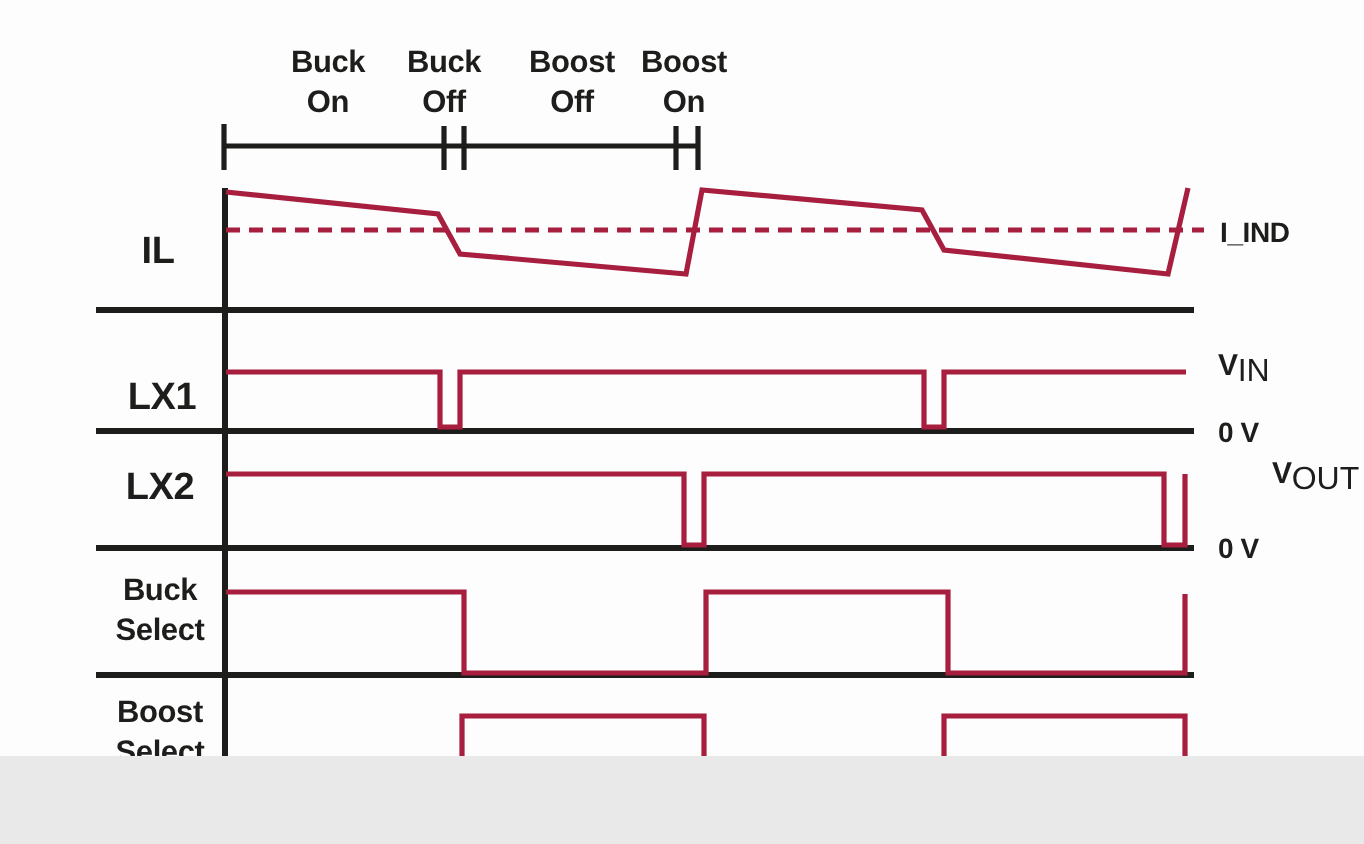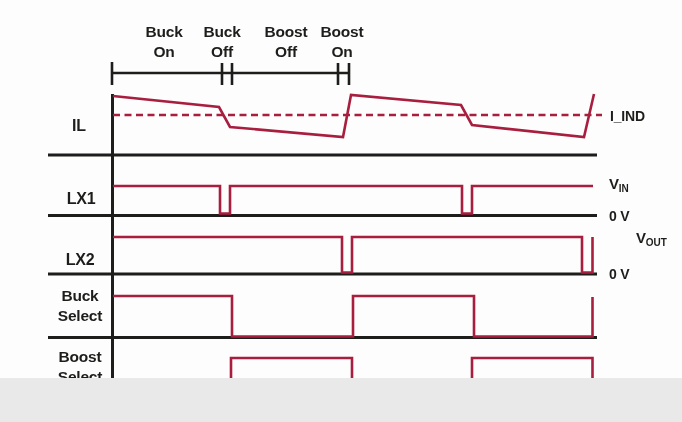--- a/index.html
+++ b/index.html
@@ -19,31 +19,31 @@
   .lbl{
     position:absolute;color:var(--axis);font-weight:700;
     white-space:nowrap;line-height:1;
   }
   .phase{
     transform:translateX(-50%);text-align:center;
     font-size:15.5px;line-height:20px;letter-spacing:-0.2px;
   }
   .rowlbl{
     transform:translate(-50%,-50%);text-align:center;
-    font-size:16px;letter-spacing:-0.2px;
+    font-size:19px;letter-spacing:-0.2px;
   }
   .rowlbl2{
     transform:translate(-50%,-50%);text-align:center;
     font-size:15.5px;line-height:20px;letter-spacing:-0.2px;
   }
   .rlevel{
     transform:translateY(-50%);text-align:right;font-size:14px;letter-spacing:-0.2px;
   }
   .rlevel .base{font-size:15px;}
-  .rlevel sub{font-size:10px;font-weight:700;vertical-align:-3px;letter-spacing:0;}
+  .rlevel sub{font-size:16px;font-weight:400;vertical-align:-3px;letter-spacing:0;}
 </style>
 </head>
 <body>
 
 <div id="stage">
 
   <svg id="wavesvg" width="682" height="422" viewBox="0 0 682 422">
 
     <line class="blk" x1="111" y1="73" x2="350" y2="73" stroke-width="2.6"></line>
     <line class="blk" x1="112" y1="62" x2="112" y2="85" stroke-width="2.6"></line>
@@ -85,21 +85,21 @@
     <div>Boost</div>
     <div>Off</div>
   </div>
   <div class="lbl phase" style="left:342px;top:22px;">
     <div>Boost</div>
     <div>On</div>
   </div>
 
   <div class="lbl rowlbl" style="left:79px;top:126px;">IL</div>
   <div class="lbl rowlbl" style="left:81px;top:199px;">LX1</div>
-  <div class="lbl rowlbl" style="left:80px;top:260px;">LX2</div>
+  <div class="lbl rowlbl" style="left:80px;top:244px;">LX2</div>
   <div class="lbl rowlbl2" style="left:80px;top:306px;">
     <div>Buck</div>
     <div>Select</div>
   </div>
   <div class="lbl rowlbl2" style="left:80px;top:367px;">
     <div>Boost</div>
     <div>Select</div>
   </div>
 
   <div class="lbl rlevel" style="left:610px;top:116px;">I_IND</div>

